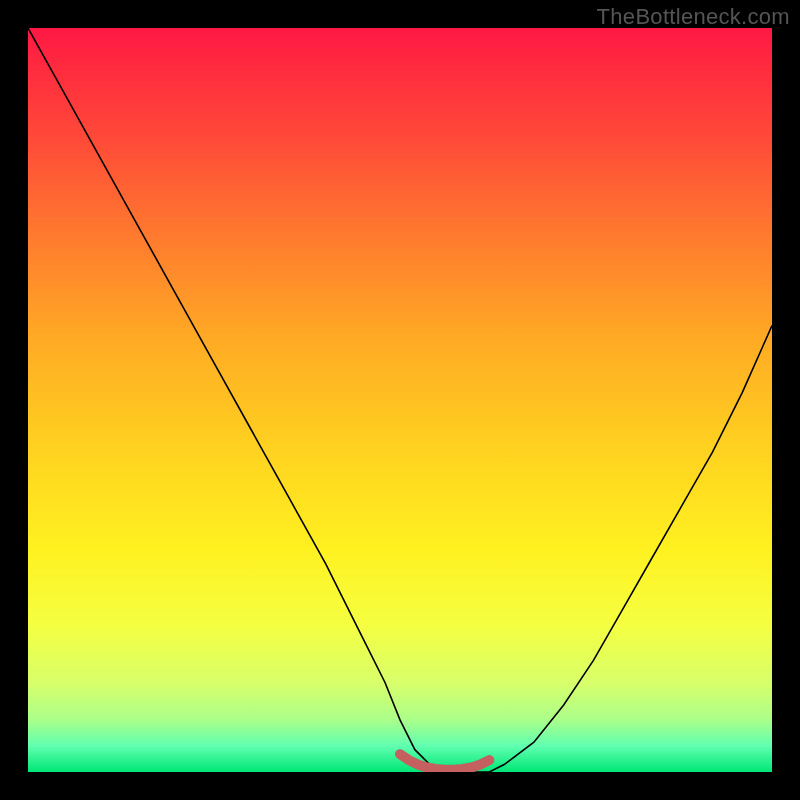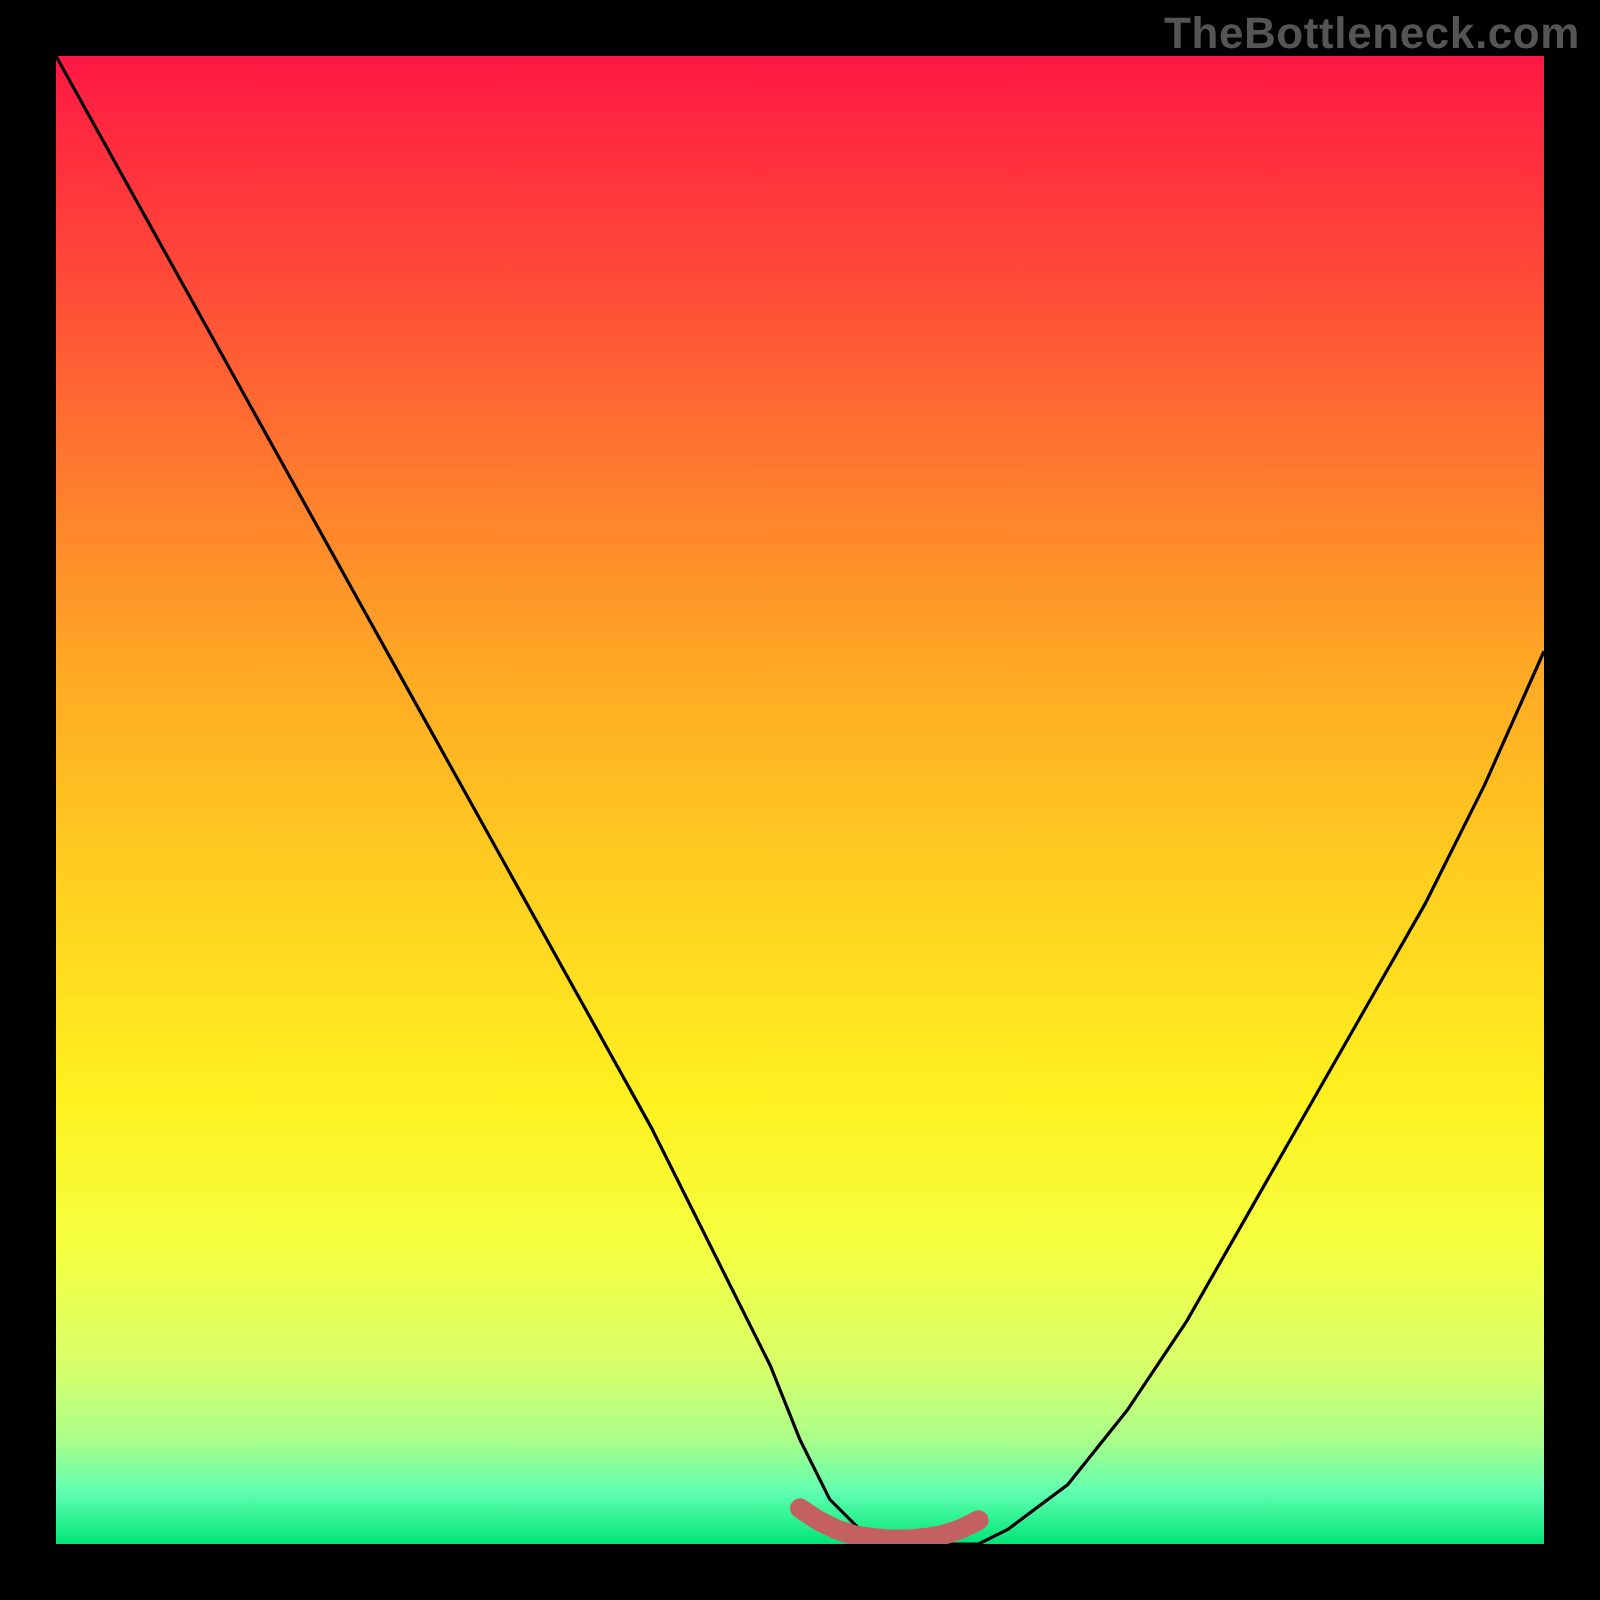--- a/index.html
+++ b/index.html
@@ -16,21 +16,21 @@
     width: 800px;
     height: 800px;
     background: #000;
   }
   .watermark {
     position: absolute;
     top: 4px;
     right: 10px;
     color: #555;
     font-size: 22px;
-    font-weight: 700;
+    font-weight: 400;
     letter-spacing: 0.3px;
     user-select: none;
   }
   .plot {
     position: absolute;
     left: 28px;
     top: 28px;
     width: 744px;
     height: 744px;
   }

